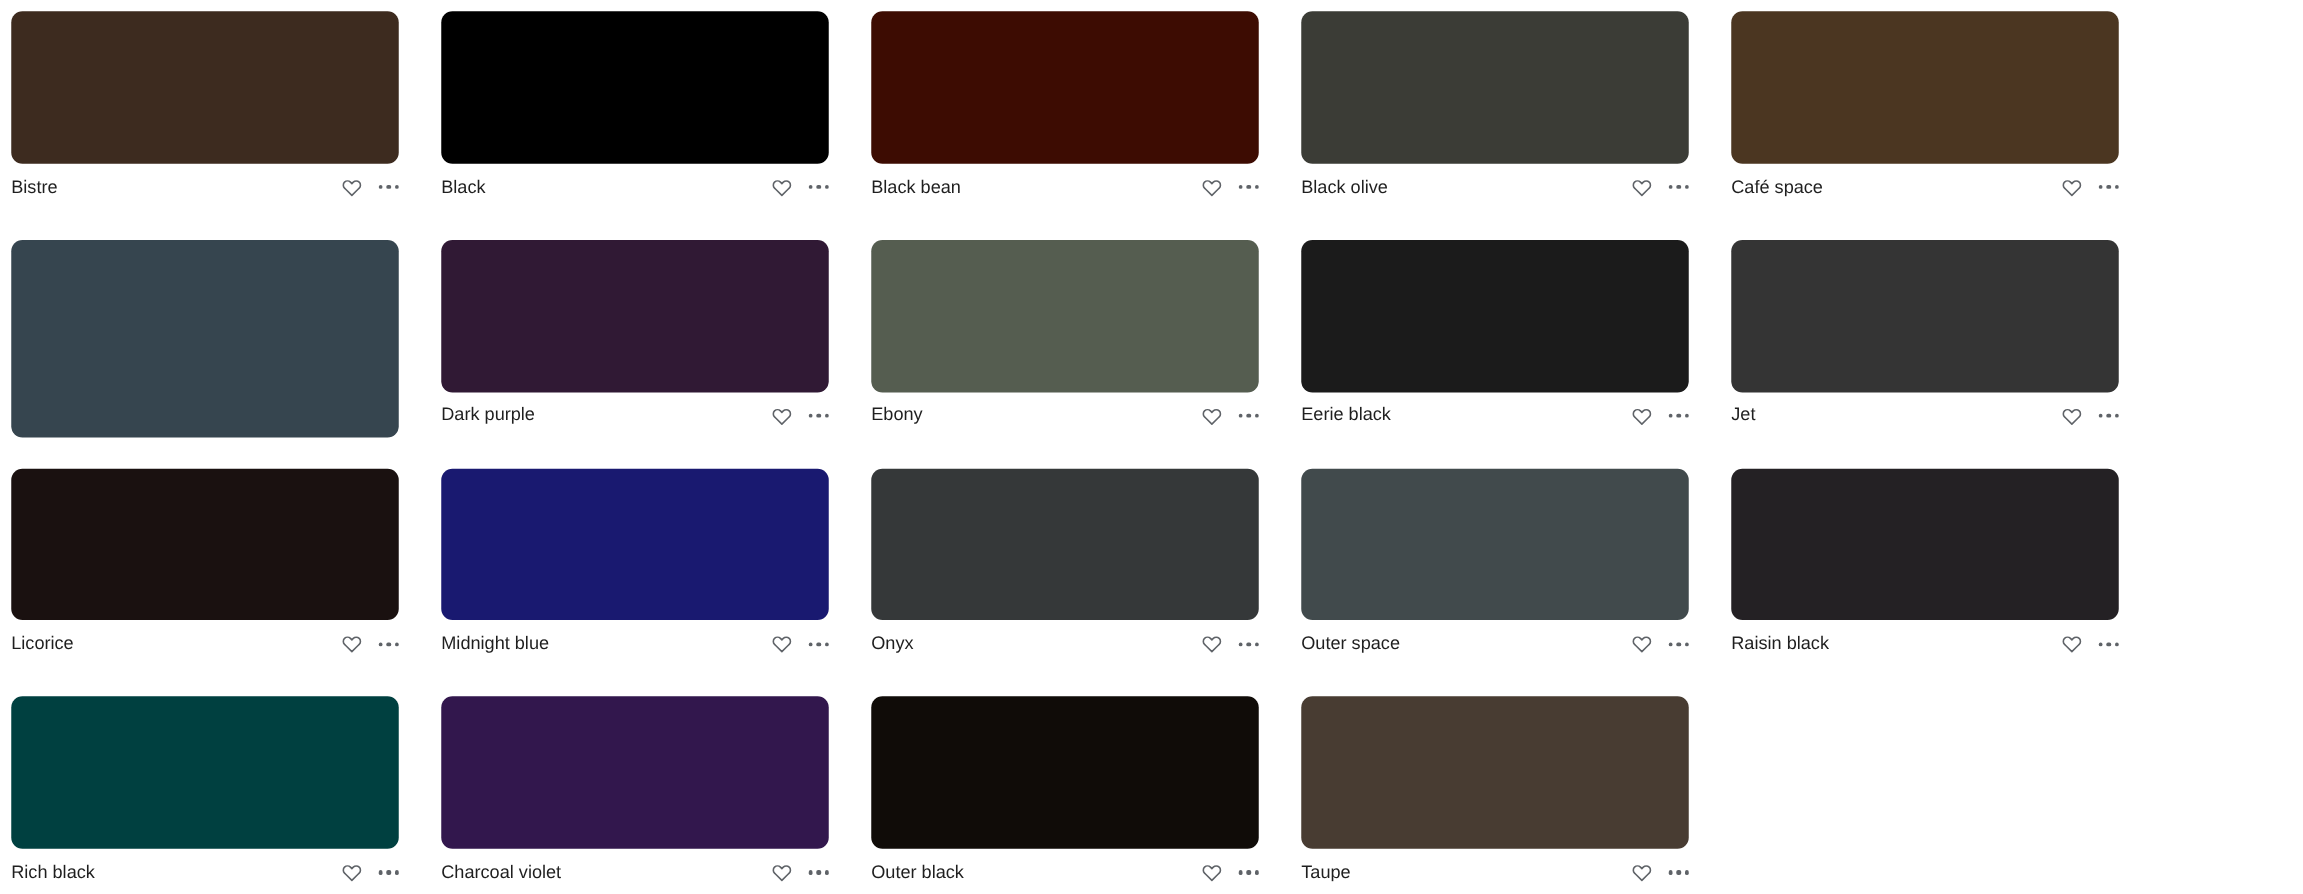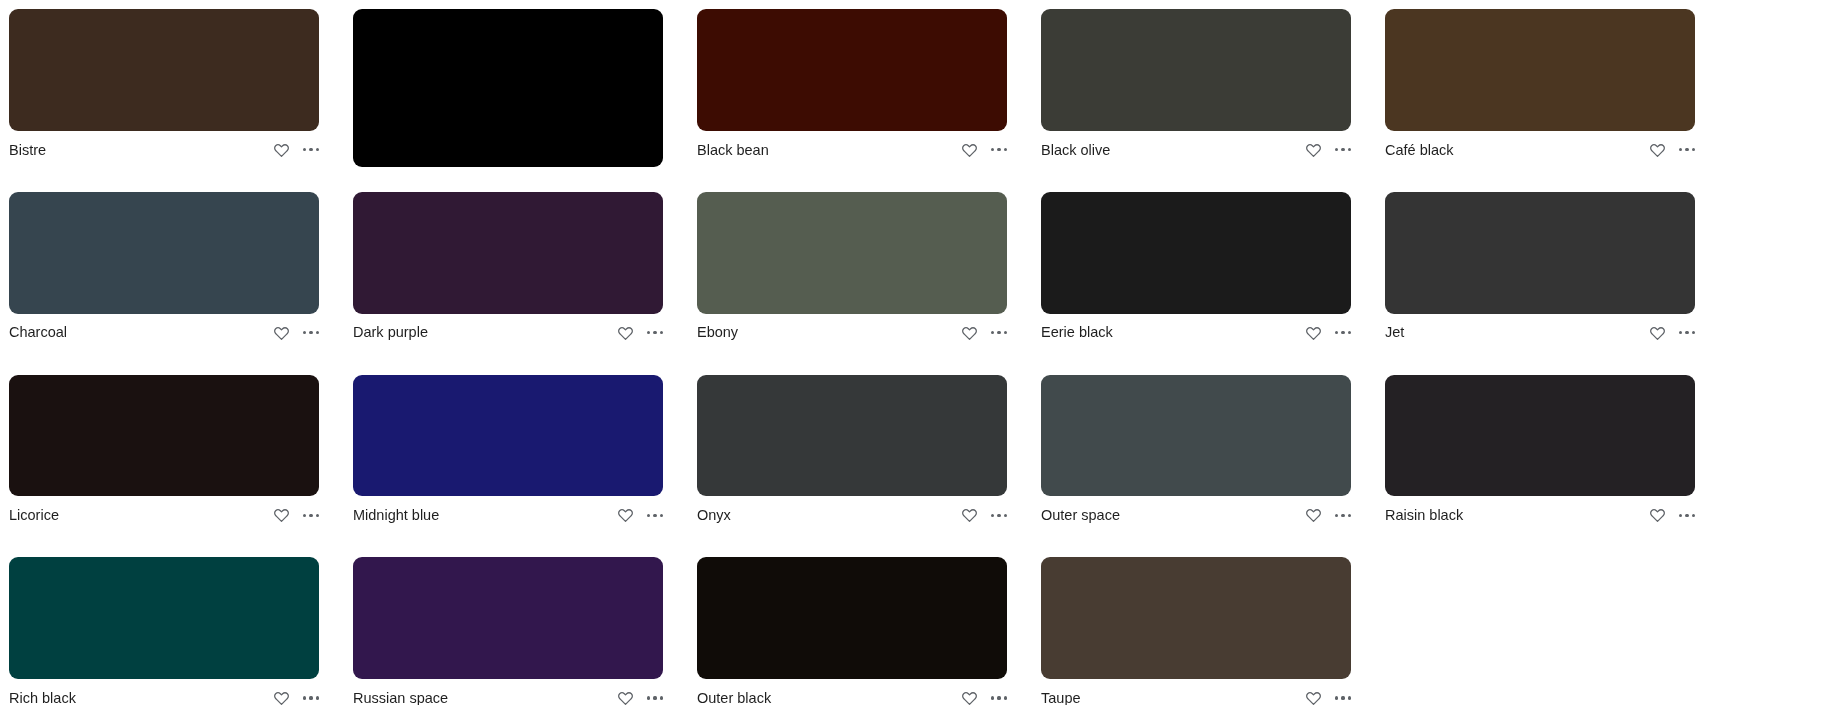--- a/index.html
+++ b/index.html
@@ -106,20 +106,35 @@
           <button class="icon-btn dots-icon">
             <i></i>
             <i></i>
             <i></i>
           </button>
         </div>
       </div>
     </div>
     <div class="color-card">
       <div class="swatch" style="background-color: rgb(0, 0, 0);"></div>
+      <div class="card-footer">
+        <span class="color-name">Black</span>
+        <div class="card-actions">
+          <button class="icon-btn heart-icon">
+            <svg width="17" height="16" viewBox="0 0 24 24" fill="none" stroke="currentColor" stroke-width="1.9" stroke-linecap="round" stroke-linejoin="round">
+              <path d="M20.8 5.6a5 5 0 0 0-7.1 0L12 7.3l-1.7-1.7a5 5 0 1 0-7.1 7.1l1.7 1.7L12 21.5l7.1-7.1 1.7-1.7a5 5 0 0 0 0-7.1z"></path>
+            </svg>
+          </button>
+          <button class="icon-btn dots-icon">
+            <i></i>
+            <i></i>
+            <i></i>
+          </button>
+        </div>
+      </div>
     </div>
     <div class="color-card">
       <div class="swatch" style="background-color: rgb(61, 12, 2);"></div>
       <div class="card-footer">
         <span class="color-name">Black bean</span>
         <div class="card-actions">
           <button class="icon-btn heart-icon">
             <svg width="17" height="16" viewBox="0 0 24 24" fill="none" stroke="currentColor" stroke-width="1.9" stroke-linecap="round" stroke-linejoin="round">
               <path d="M20.8 5.6a5 5 0 0 0-7.1 0L12 7.3l-1.7-1.7a5 5 0 1 0-7.1 7.1l1.7 1.7L12 21.5l7.1-7.1 1.7-1.7a5 5 0 0 0 0-7.1z"></path>
             </svg>
@@ -146,52 +161,37 @@
             <i></i>
             <i></i>
             <i></i>
           </button>
         </div>
       </div>
     </div>
     <div class="color-card">
       <div class="swatch" style="background-color: rgb(75, 54, 33);"></div>
       <div class="card-footer">
-        <span class="color-name">Café black</span>
+        <span class="color-name">Café space</span>
         <div class="card-actions">
           <button class="icon-btn heart-icon">
             <svg width="17" height="16" viewBox="0 0 24 24" fill="none" stroke="currentColor" stroke-width="1.9" stroke-linecap="round" stroke-linejoin="round">
               <path d="M20.8 5.6a5 5 0 0 0-7.1 0L12 7.3l-1.7-1.7a5 5 0 1 0-7.1 7.1l1.7 1.7L12 21.5l7.1-7.1 1.7-1.7a5 5 0 0 0 0-7.1z"></path>
             </svg>
           </button>
           <button class="icon-btn dots-icon">
             <i></i>
             <i></i>
             <i></i>
           </button>
         </div>
       </div>
     </div>
     <div class="color-card">
       <div class="swatch" style="background-color: rgb(54, 69, 79);"></div>
-      <div class="card-footer">
-        <span class="color-name">Charcoal</span>
-        <div class="card-actions">
-          <button class="icon-btn heart-icon">
-            <svg width="17" height="16" viewBox="0 0 24 24" fill="none" stroke="currentColor" stroke-width="1.9" stroke-linecap="round" stroke-linejoin="round">
-              <path d="M20.8 5.6a5 5 0 0 0-7.1 0L12 7.3l-1.7-1.7a5 5 0 1 0-7.1 7.1l1.7 1.7L12 21.5l7.1-7.1 1.7-1.7a5 5 0 0 0 0-7.1z"></path>
-            </svg>
-          </button>
-          <button class="icon-btn dots-icon">
-            <i></i>
-            <i></i>
-            <i></i>
-          </button>
-        </div>
-      </div>
     </div>
     <div class="color-card">
       <div class="swatch" style="background-color: rgb(48, 25, 52);"></div>
       <div class="card-footer">
         <span class="color-name">Dark purple</span>
         <div class="card-actions">
           <button class="icon-btn heart-icon">
             <svg width="17" height="16" viewBox="0 0 24 24" fill="none" stroke="currentColor" stroke-width="1.9" stroke-linecap="round" stroke-linejoin="round">
               <path d="M20.8 5.6a5 5 0 0 0-7.1 0L12 7.3l-1.7-1.7a5 5 0 1 0-7.1 7.1l1.7 1.7L12 21.5l7.1-7.1 1.7-1.7a5 5 0 0 0 0-7.1z"></path>
             </svg>
@@ -362,21 +362,21 @@
             <i></i>
             <i></i>
             <i></i>
           </button>
         </div>
       </div>
     </div>
     <div class="color-card">
       <div class="swatch" style="background-color: rgb(50, 23, 77);"></div>
       <div class="card-footer">
-        <span class="color-name">Russian space</span>
+        <span class="color-name">Charcoal violet</span>
         <div class="card-actions">
           <button class="icon-btn heart-icon">
             <svg width="17" height="16" viewBox="0 0 24 24" fill="none" stroke="currentColor" stroke-width="1.9" stroke-linecap="round" stroke-linejoin="round">
               <path d="M20.8 5.6a5 5 0 0 0-7.1 0L12 7.3l-1.7-1.7a5 5 0 1 0-7.1 7.1l1.7 1.7L12 21.5l7.1-7.1 1.7-1.7a5 5 0 0 0 0-7.1z"></path>
             </svg>
           </button>
           <button class="icon-btn dots-icon">
             <i></i>
             <i></i>
             <i></i>

